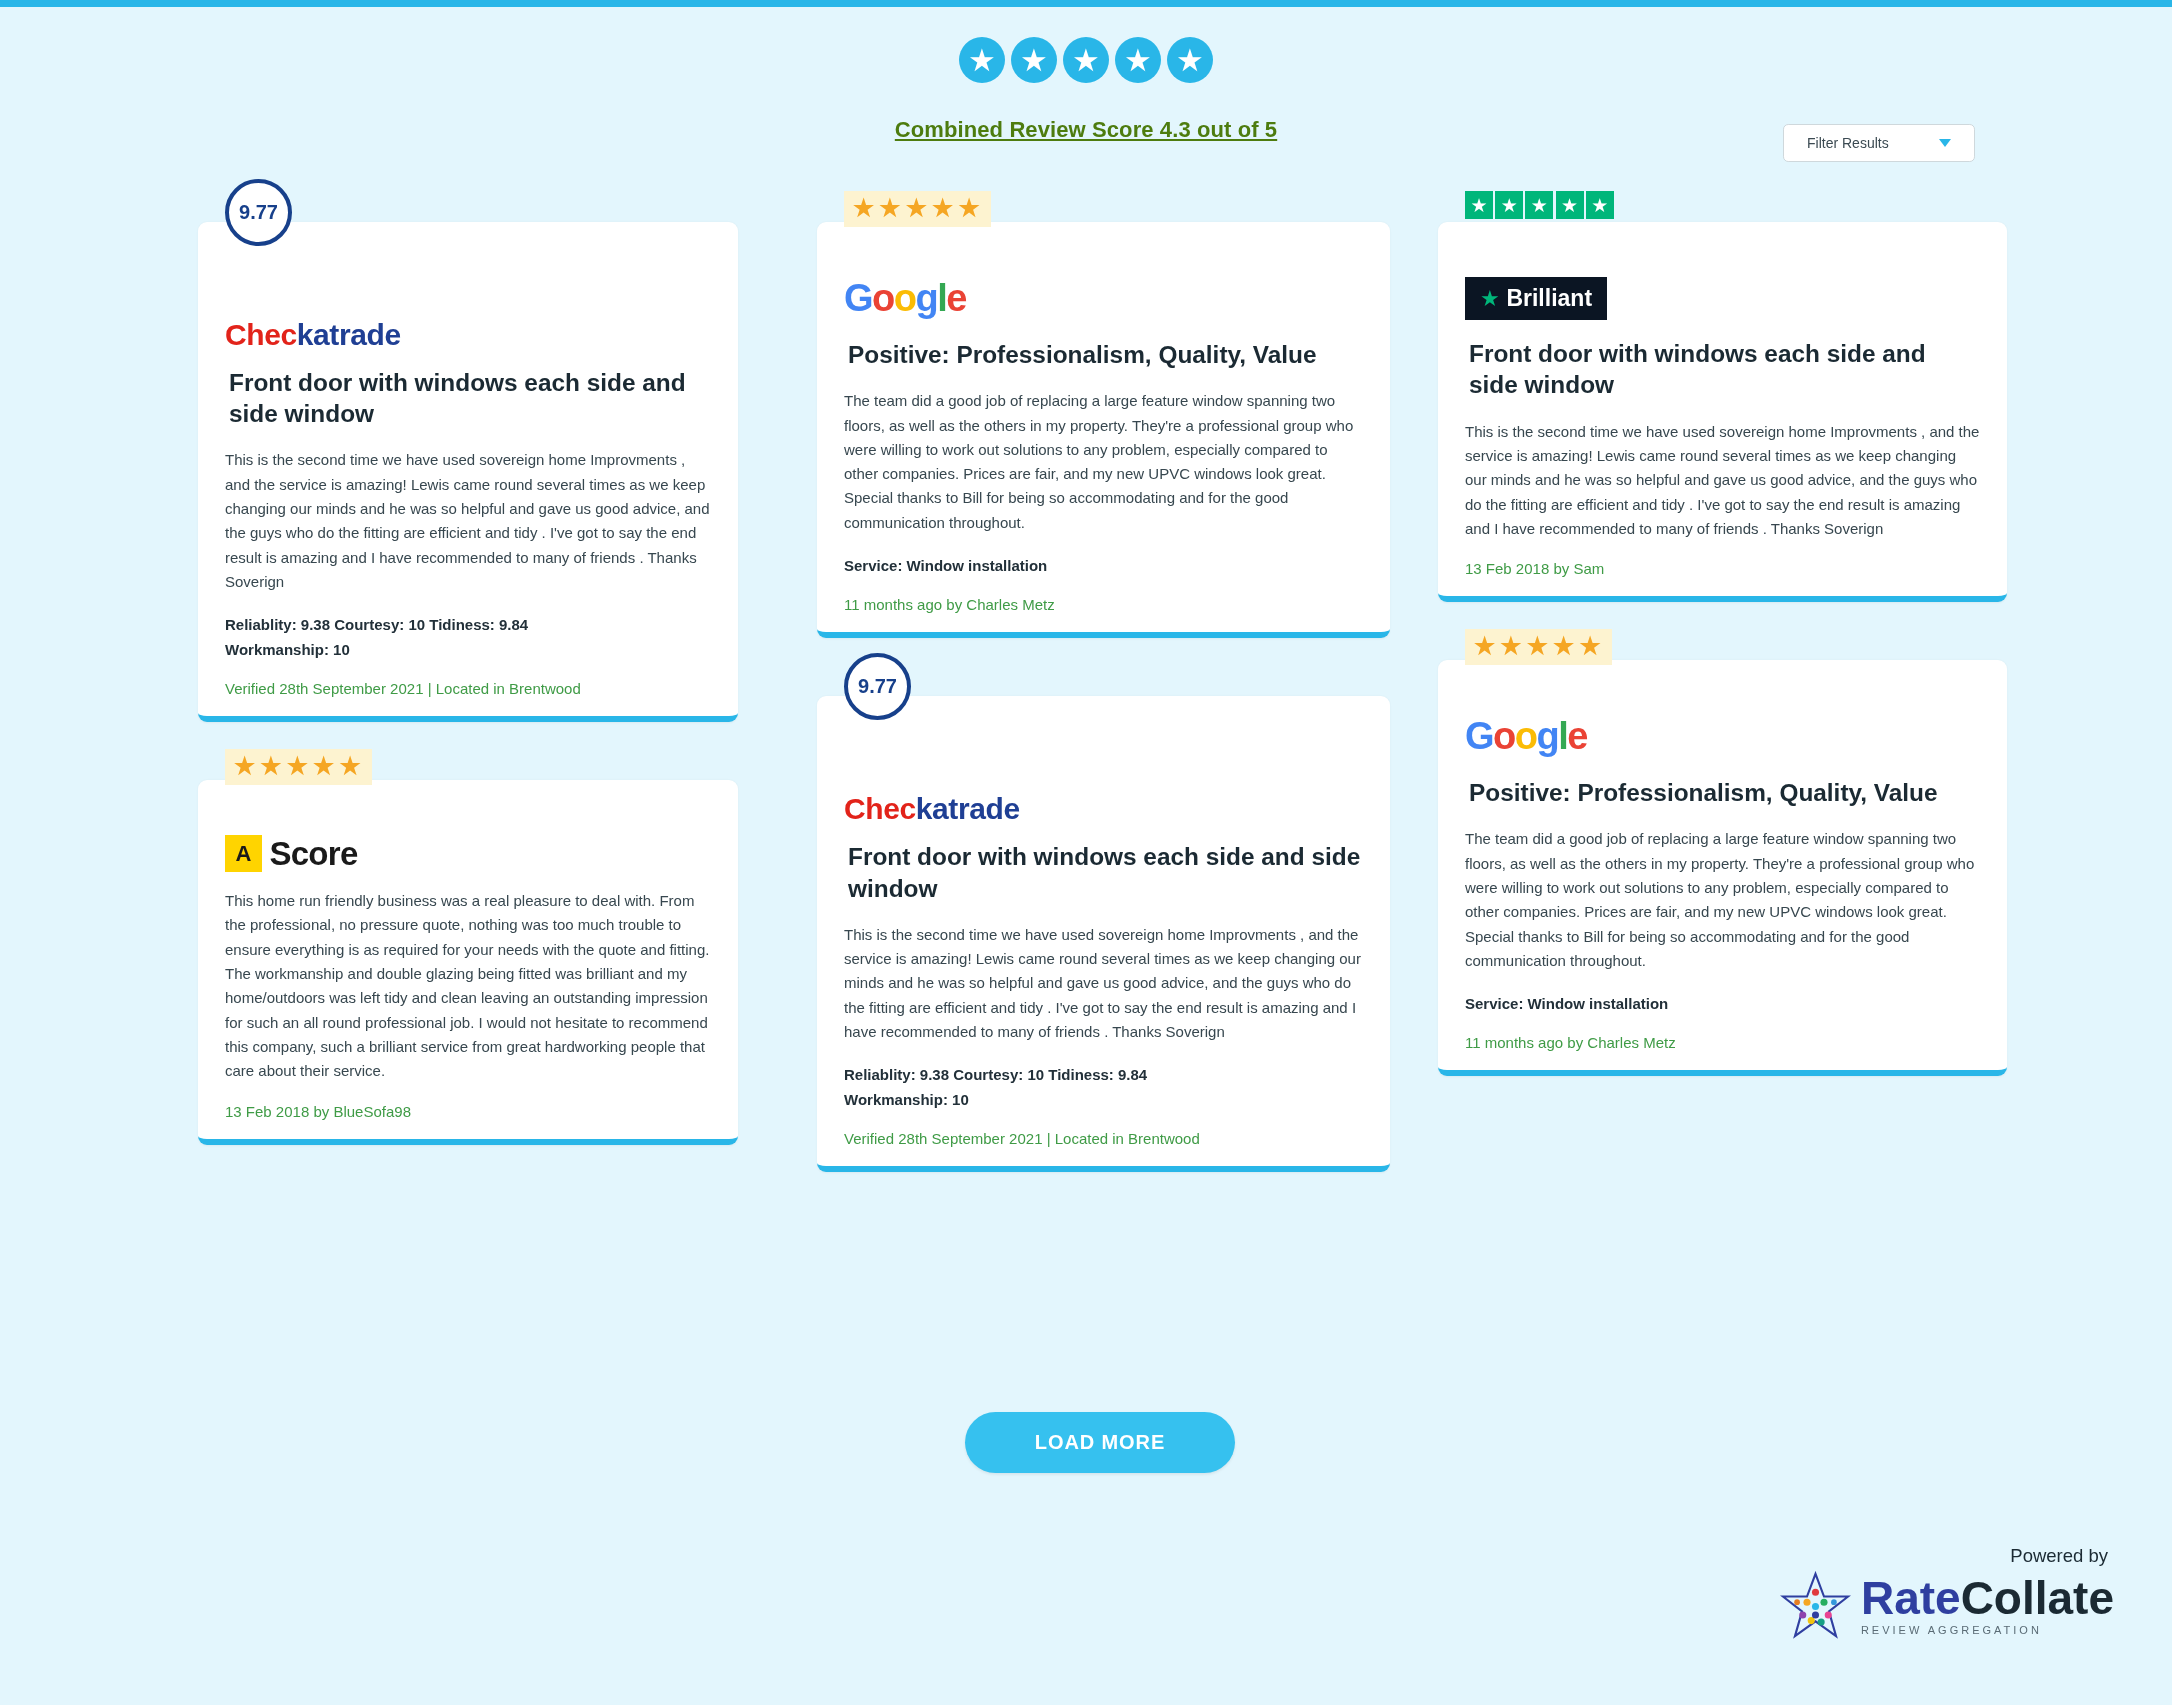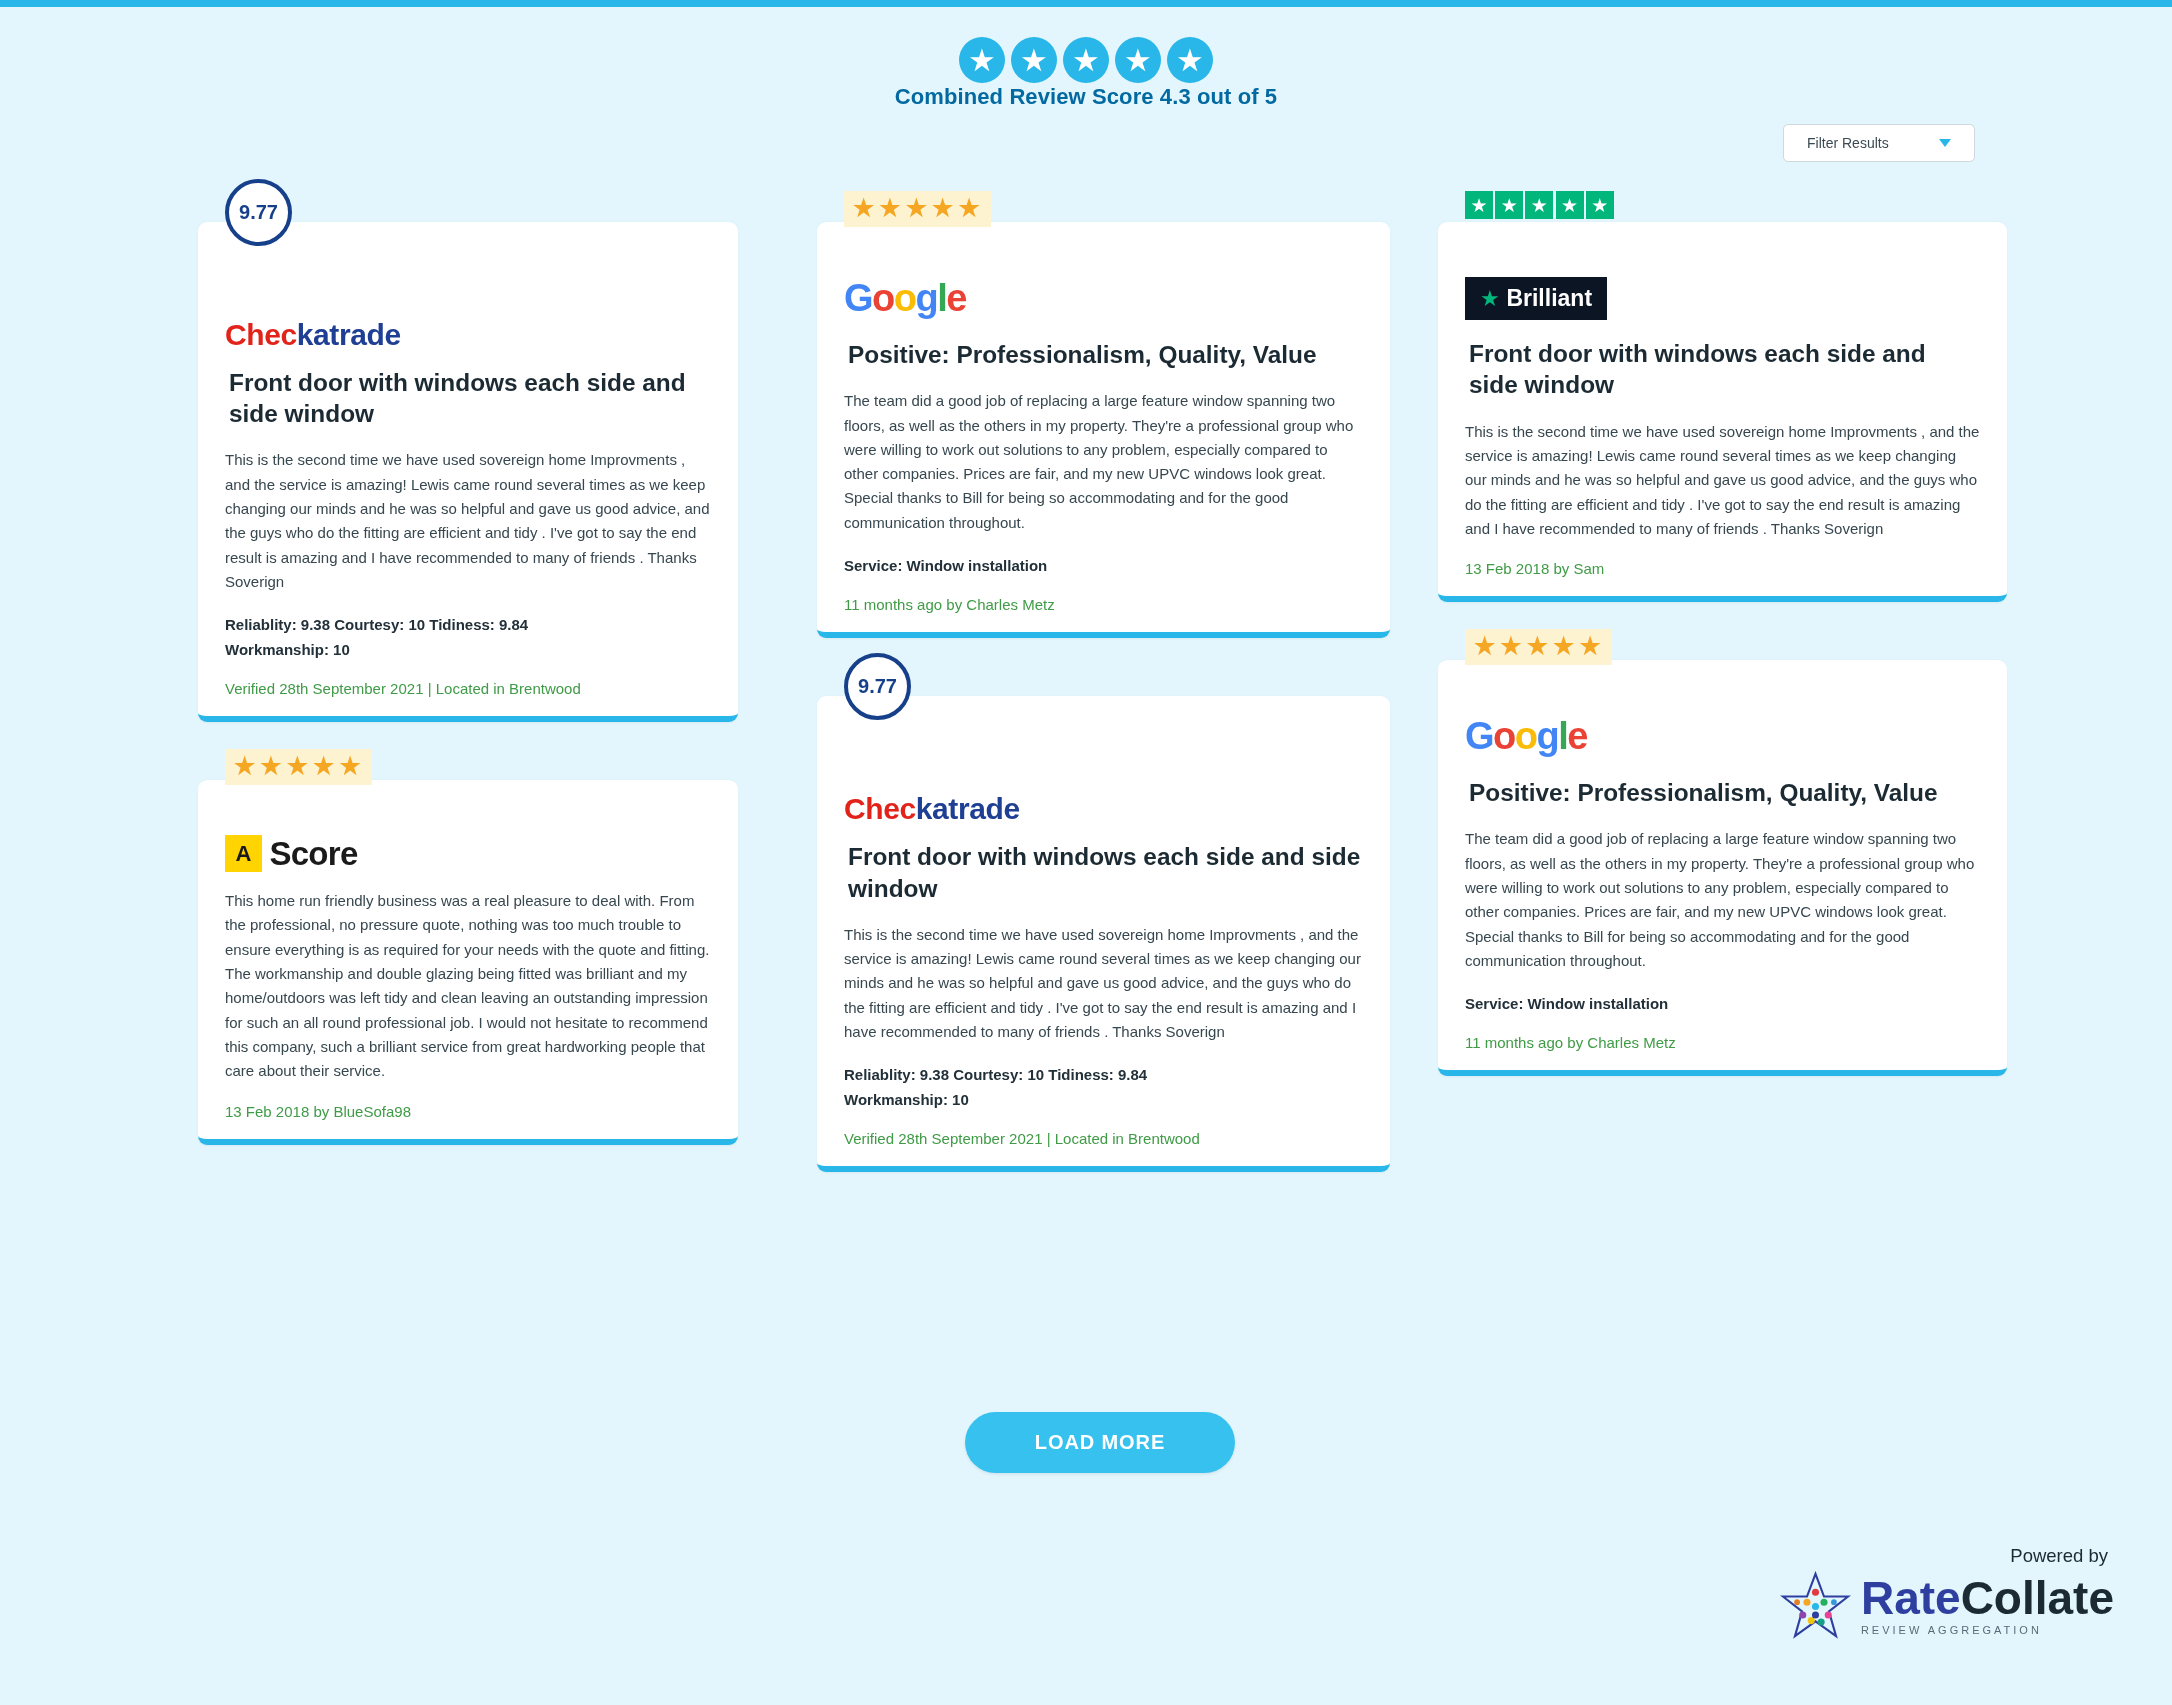--- a/index.html
+++ b/index.html
@@ -28,23 +28,24 @@
   .hdr-stars {
     display: flex; justify-content: center; gap: 6px;
   }
   .hdr-star {
     width: 46px; height: 46px; border-radius: 50%;
     background: #29b6e8;
     display: flex; align-items: center; justify-content: center;
     color: #ffffff; font-size: 31px; line-height: 1;
   }
   .hdr-score {
-    margin-top: 1px;
-    font-size: 22px; font-weight: bold; color: #0369a1;
+    margin-top: 34px;
+    font-size: 22px; font-weight: bold; color: #4d7c0f;
     letter-spacing: 0.1px;
+    text-decoration: underline;
   }
 
   
   .filter {
     position: absolute; top: 124px; left: 1783px;
     width: 192px; height: 38px;
     background: #ffffff; border: 0.7px solid #cfd8dc; border-radius: 5.2px;
     display: flex; align-items: center; padding: 0 23px;
     font-size: 14px; color: #3b4a52;
   }

